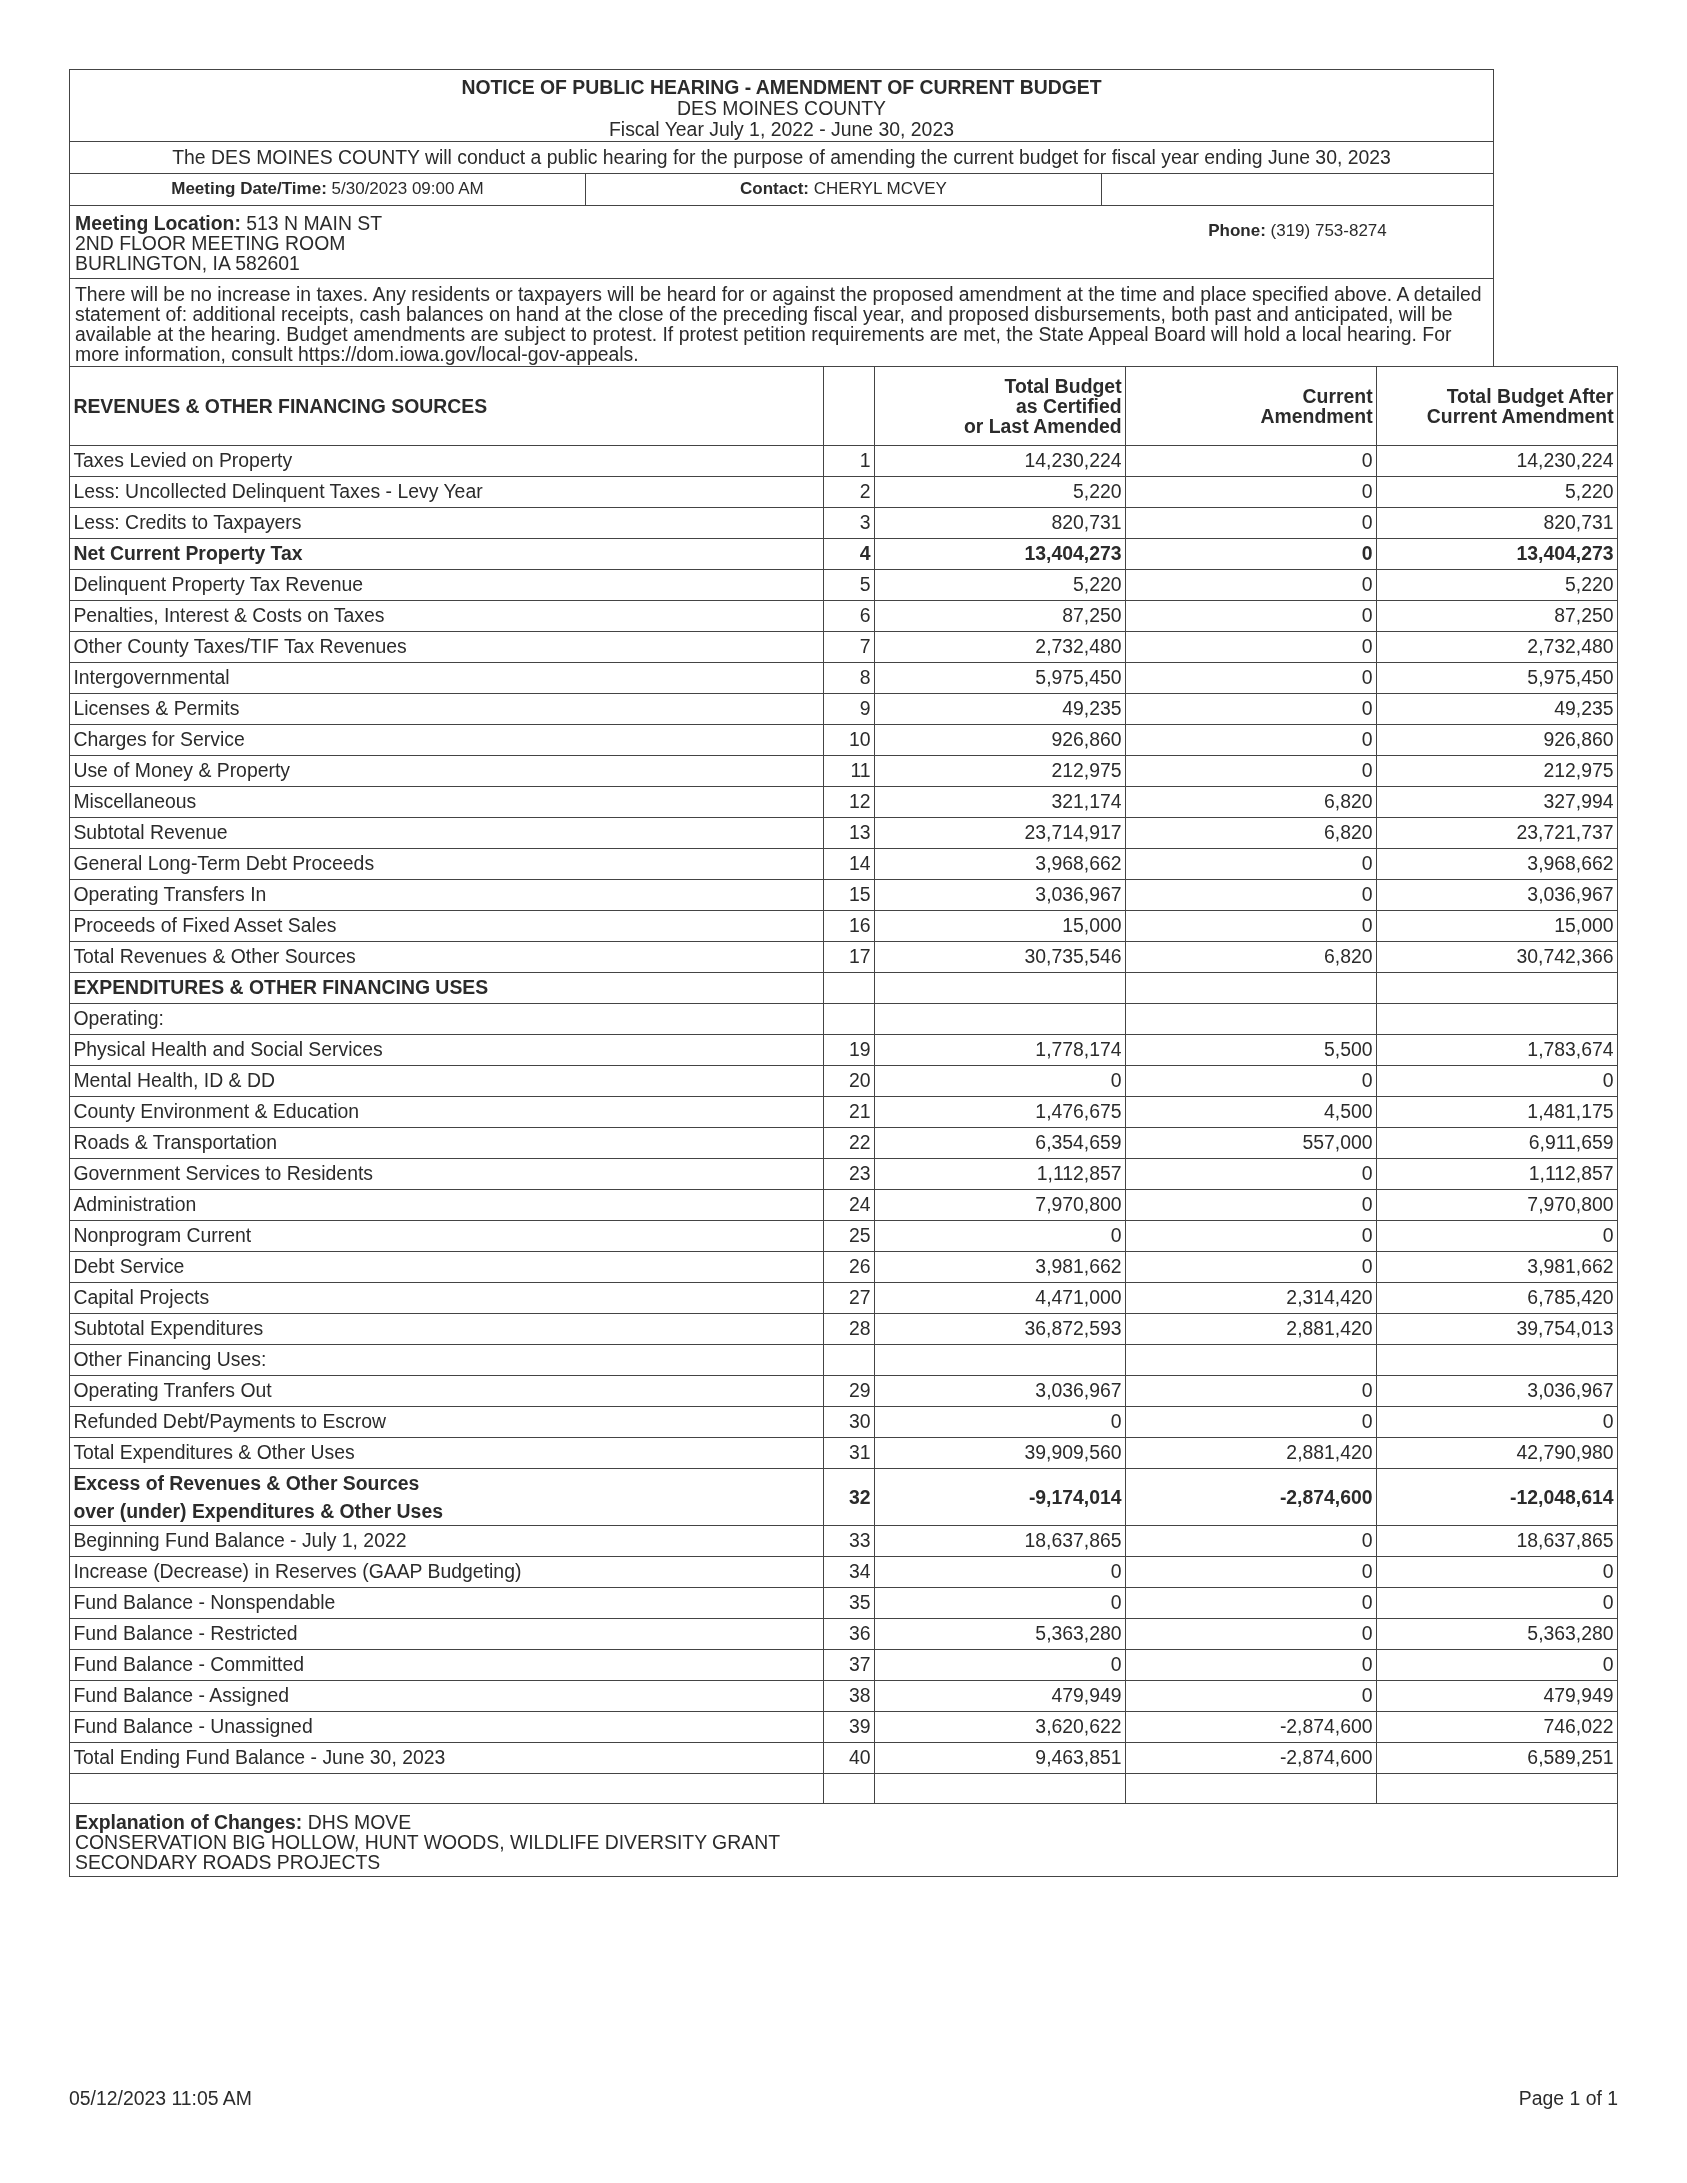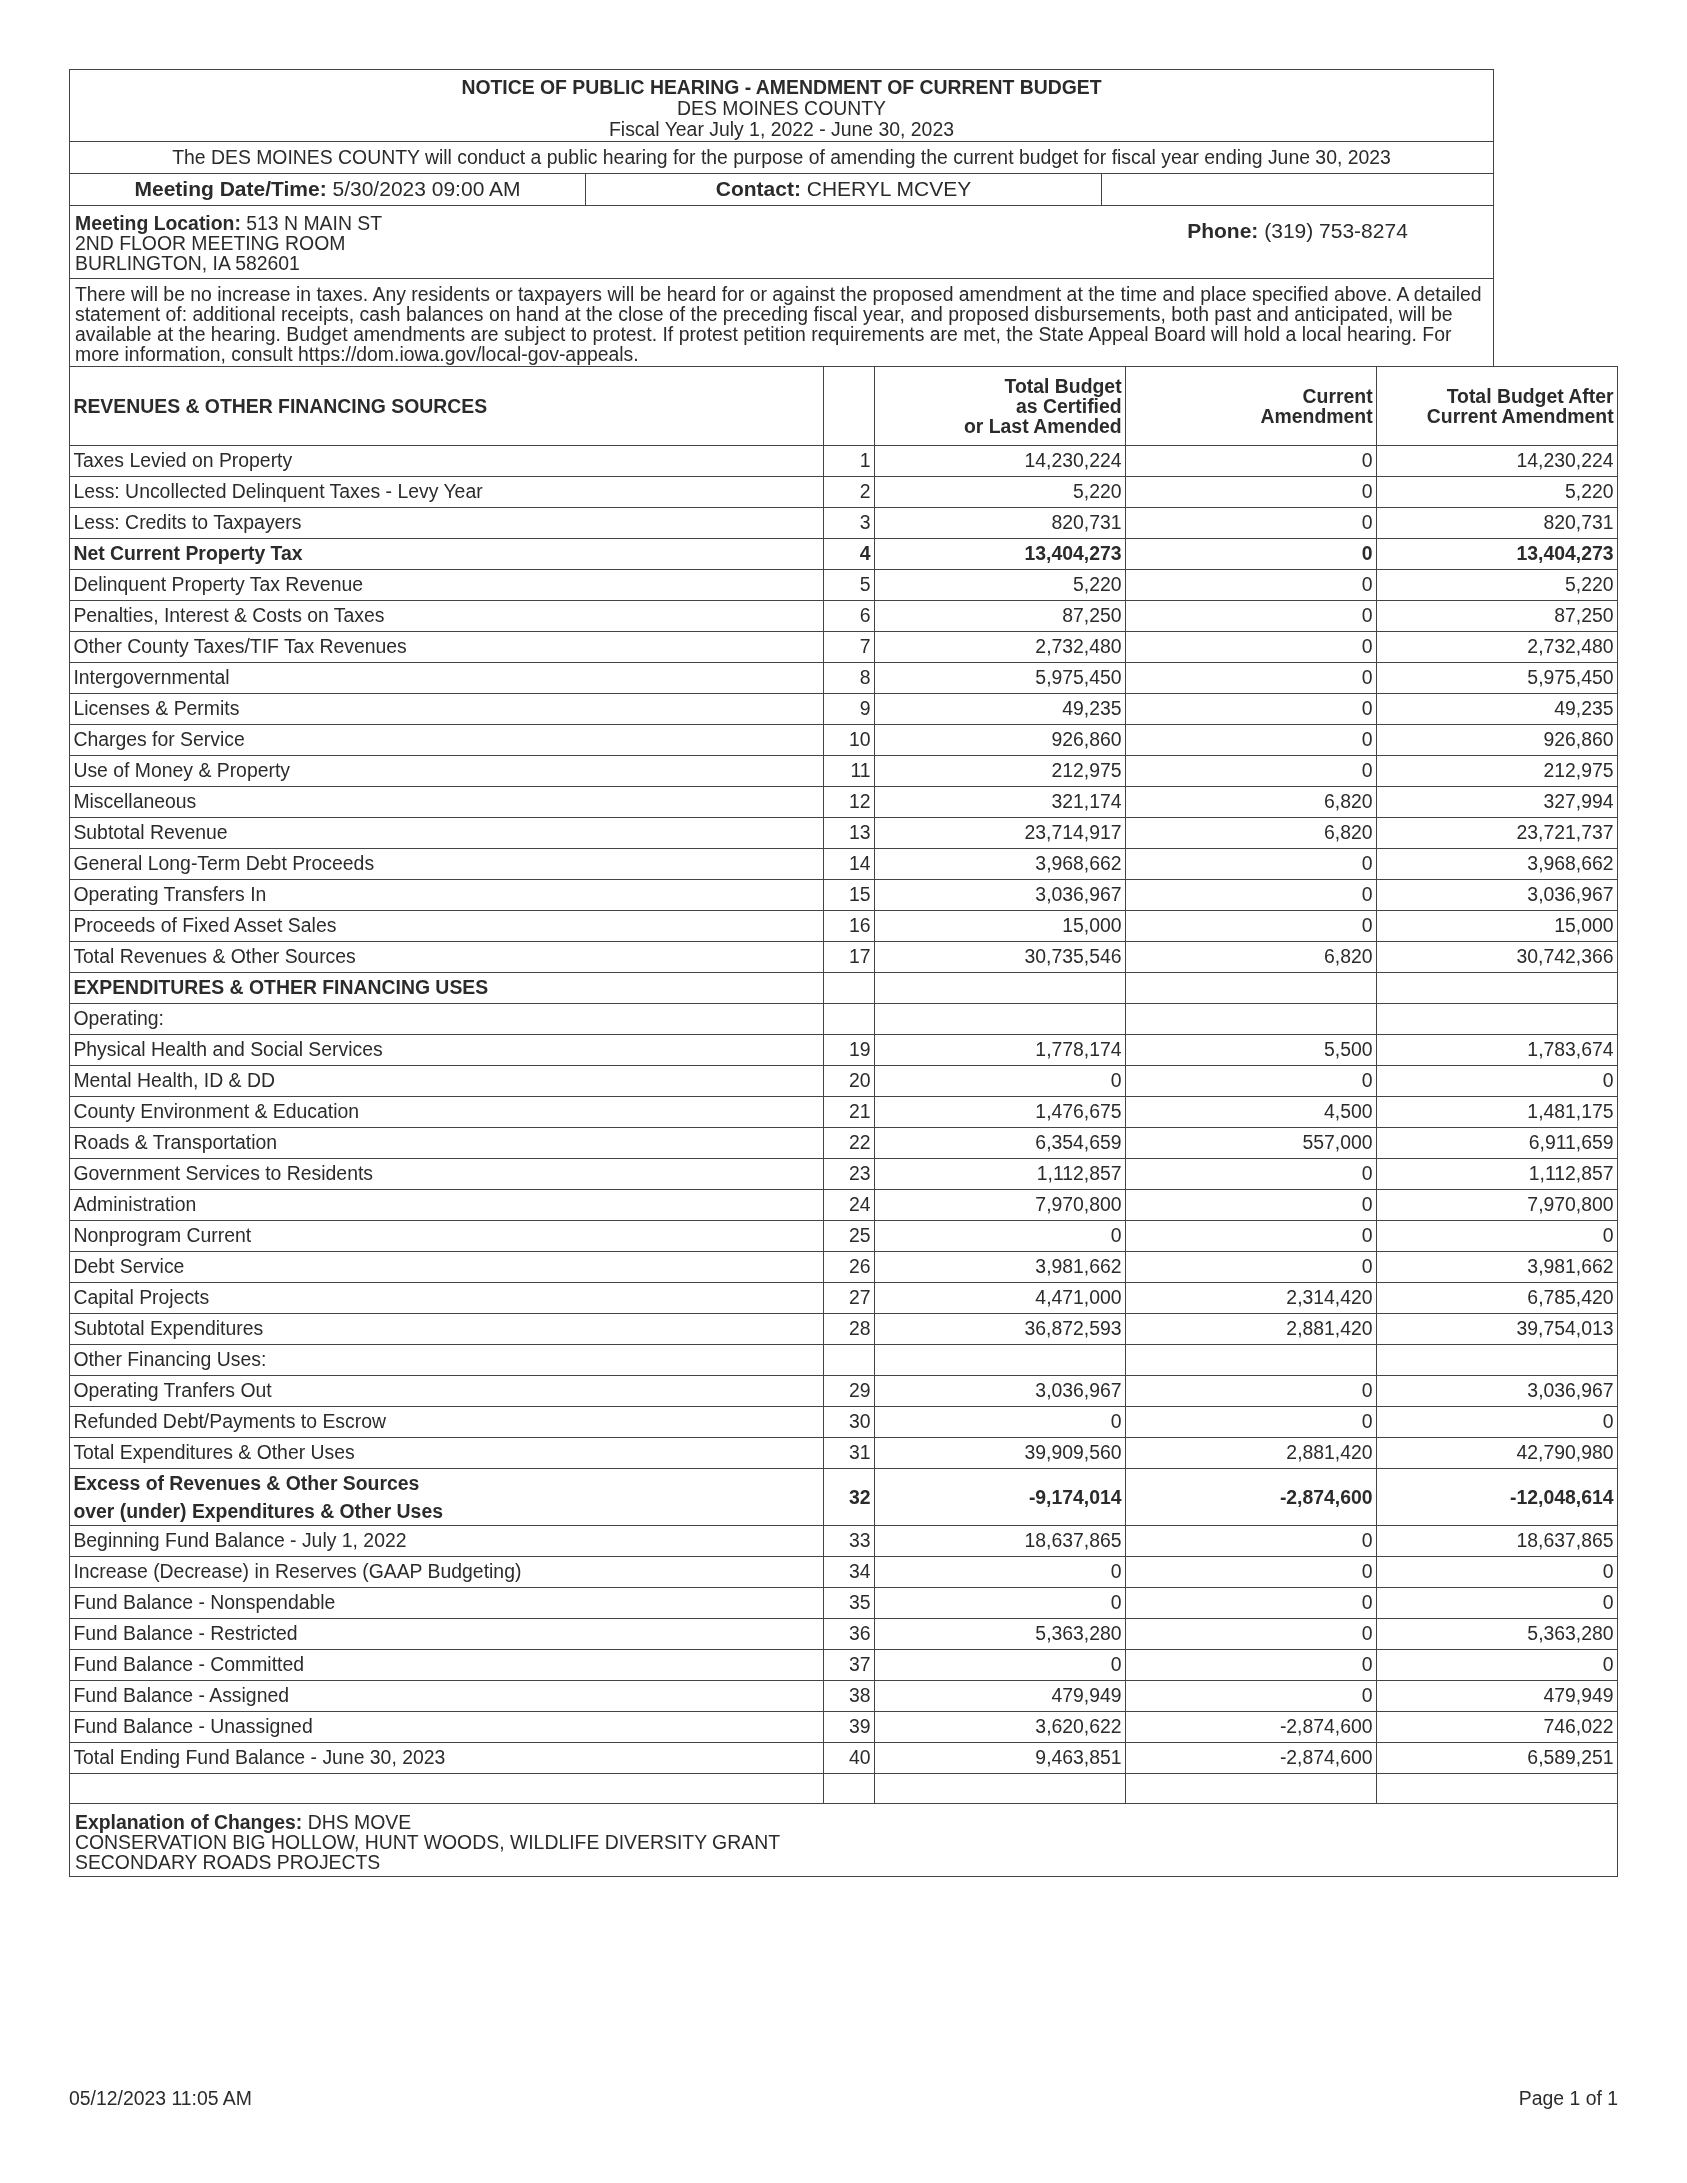--- a/index.html
+++ b/index.html
@@ -3,21 +3,21 @@
 <meta charset="utf-8">
 <style>
   html, body { margin: 0; padding: 0; background: #ffffff; }
   body { width: 1687px; height: 2183px; position: relative; font-family: "Liberation Sans", sans-serif; color: #2b2b2b; }
   .page { position: absolute; left: 69px; top: 69px; width: 1549px; }
   .box { border: 1.7px solid #444; border-bottom: none; box-sizing: border-box; width: 1425px; }
   .sect { border-bottom: 1.7px solid #444; box-sizing: border-box; }
   .title-block { text-align: center; padding: 6.7px 0 1.7px 0; font-size: 19.4px; line-height: 21px; }
   .title-block .t1 { font-weight: bold; }
   .intro { text-align: center; font-size: 19.4px; line-height: 30px; height: 32px; }
-  .meet-row { display: flex; height: 32px; font-size: 21px; line-height: 30px; }
+  .meet-row { display: flex; height: 32px; font-size: 17px; line-height: 30px; }
   .meet-row > div { text-align: center; box-sizing: border-box; }
   .meet-row .c1 { width: 516px; border-right: 1.3px solid #444; }
   .meet-row .c2 { width: 516px; border-right: 1.3px solid #444; }
   .meet-row .c3 { flex: 1; margin-top: 42px; }
   b, .bold { font-weight: bold; }
   .loc { font-size: 19.4px; line-height: 20px; padding: 6.7px 5px 5px 5px; }
   .notice { font-size: 19.4px; line-height: 20px; padding: 5px 5px 1.7px 5px; }
   table.budget { border-collapse: collapse; width: 1549px; table-layout: fixed; font-size: 19.4px; }
   table.budget td, table.budget th { border: 1.3px solid #444; padding: 0 3.4px; height: 31px; box-sizing: border-box; white-space: nowrap; overflow: hidden; }
   table.budget th { font-weight: bold; text-align: right; line-height: 20px; height: 79px; }

